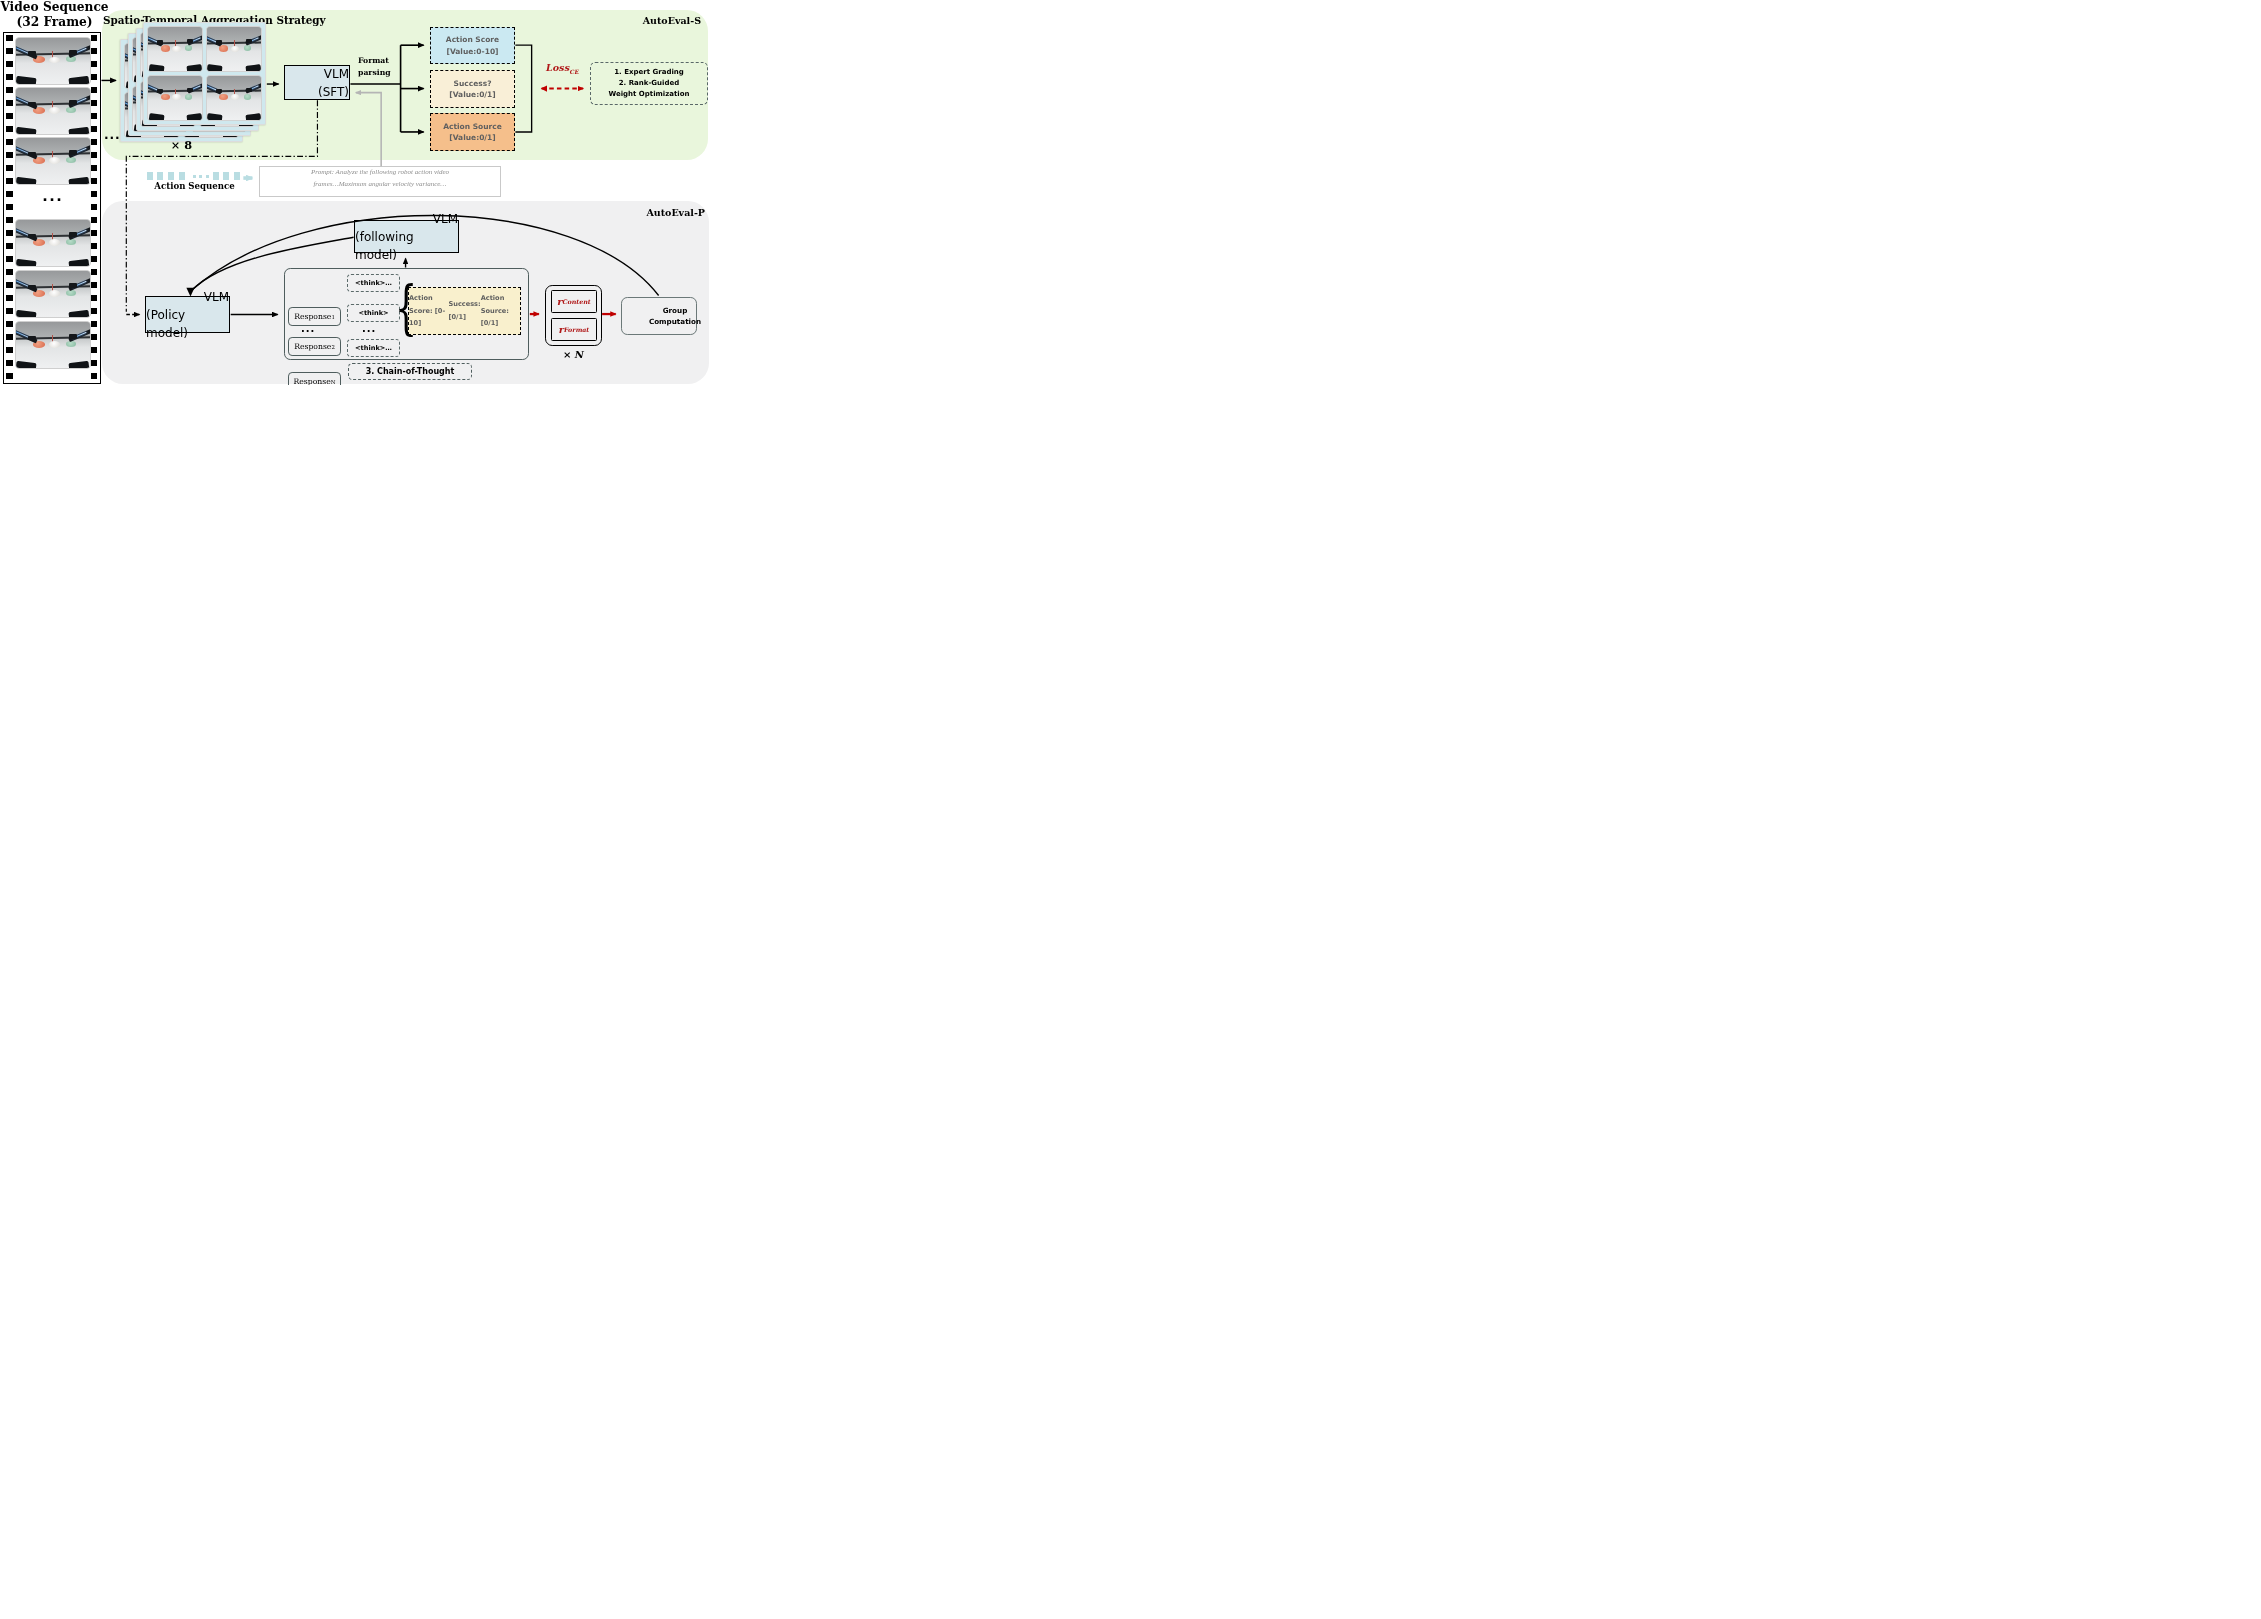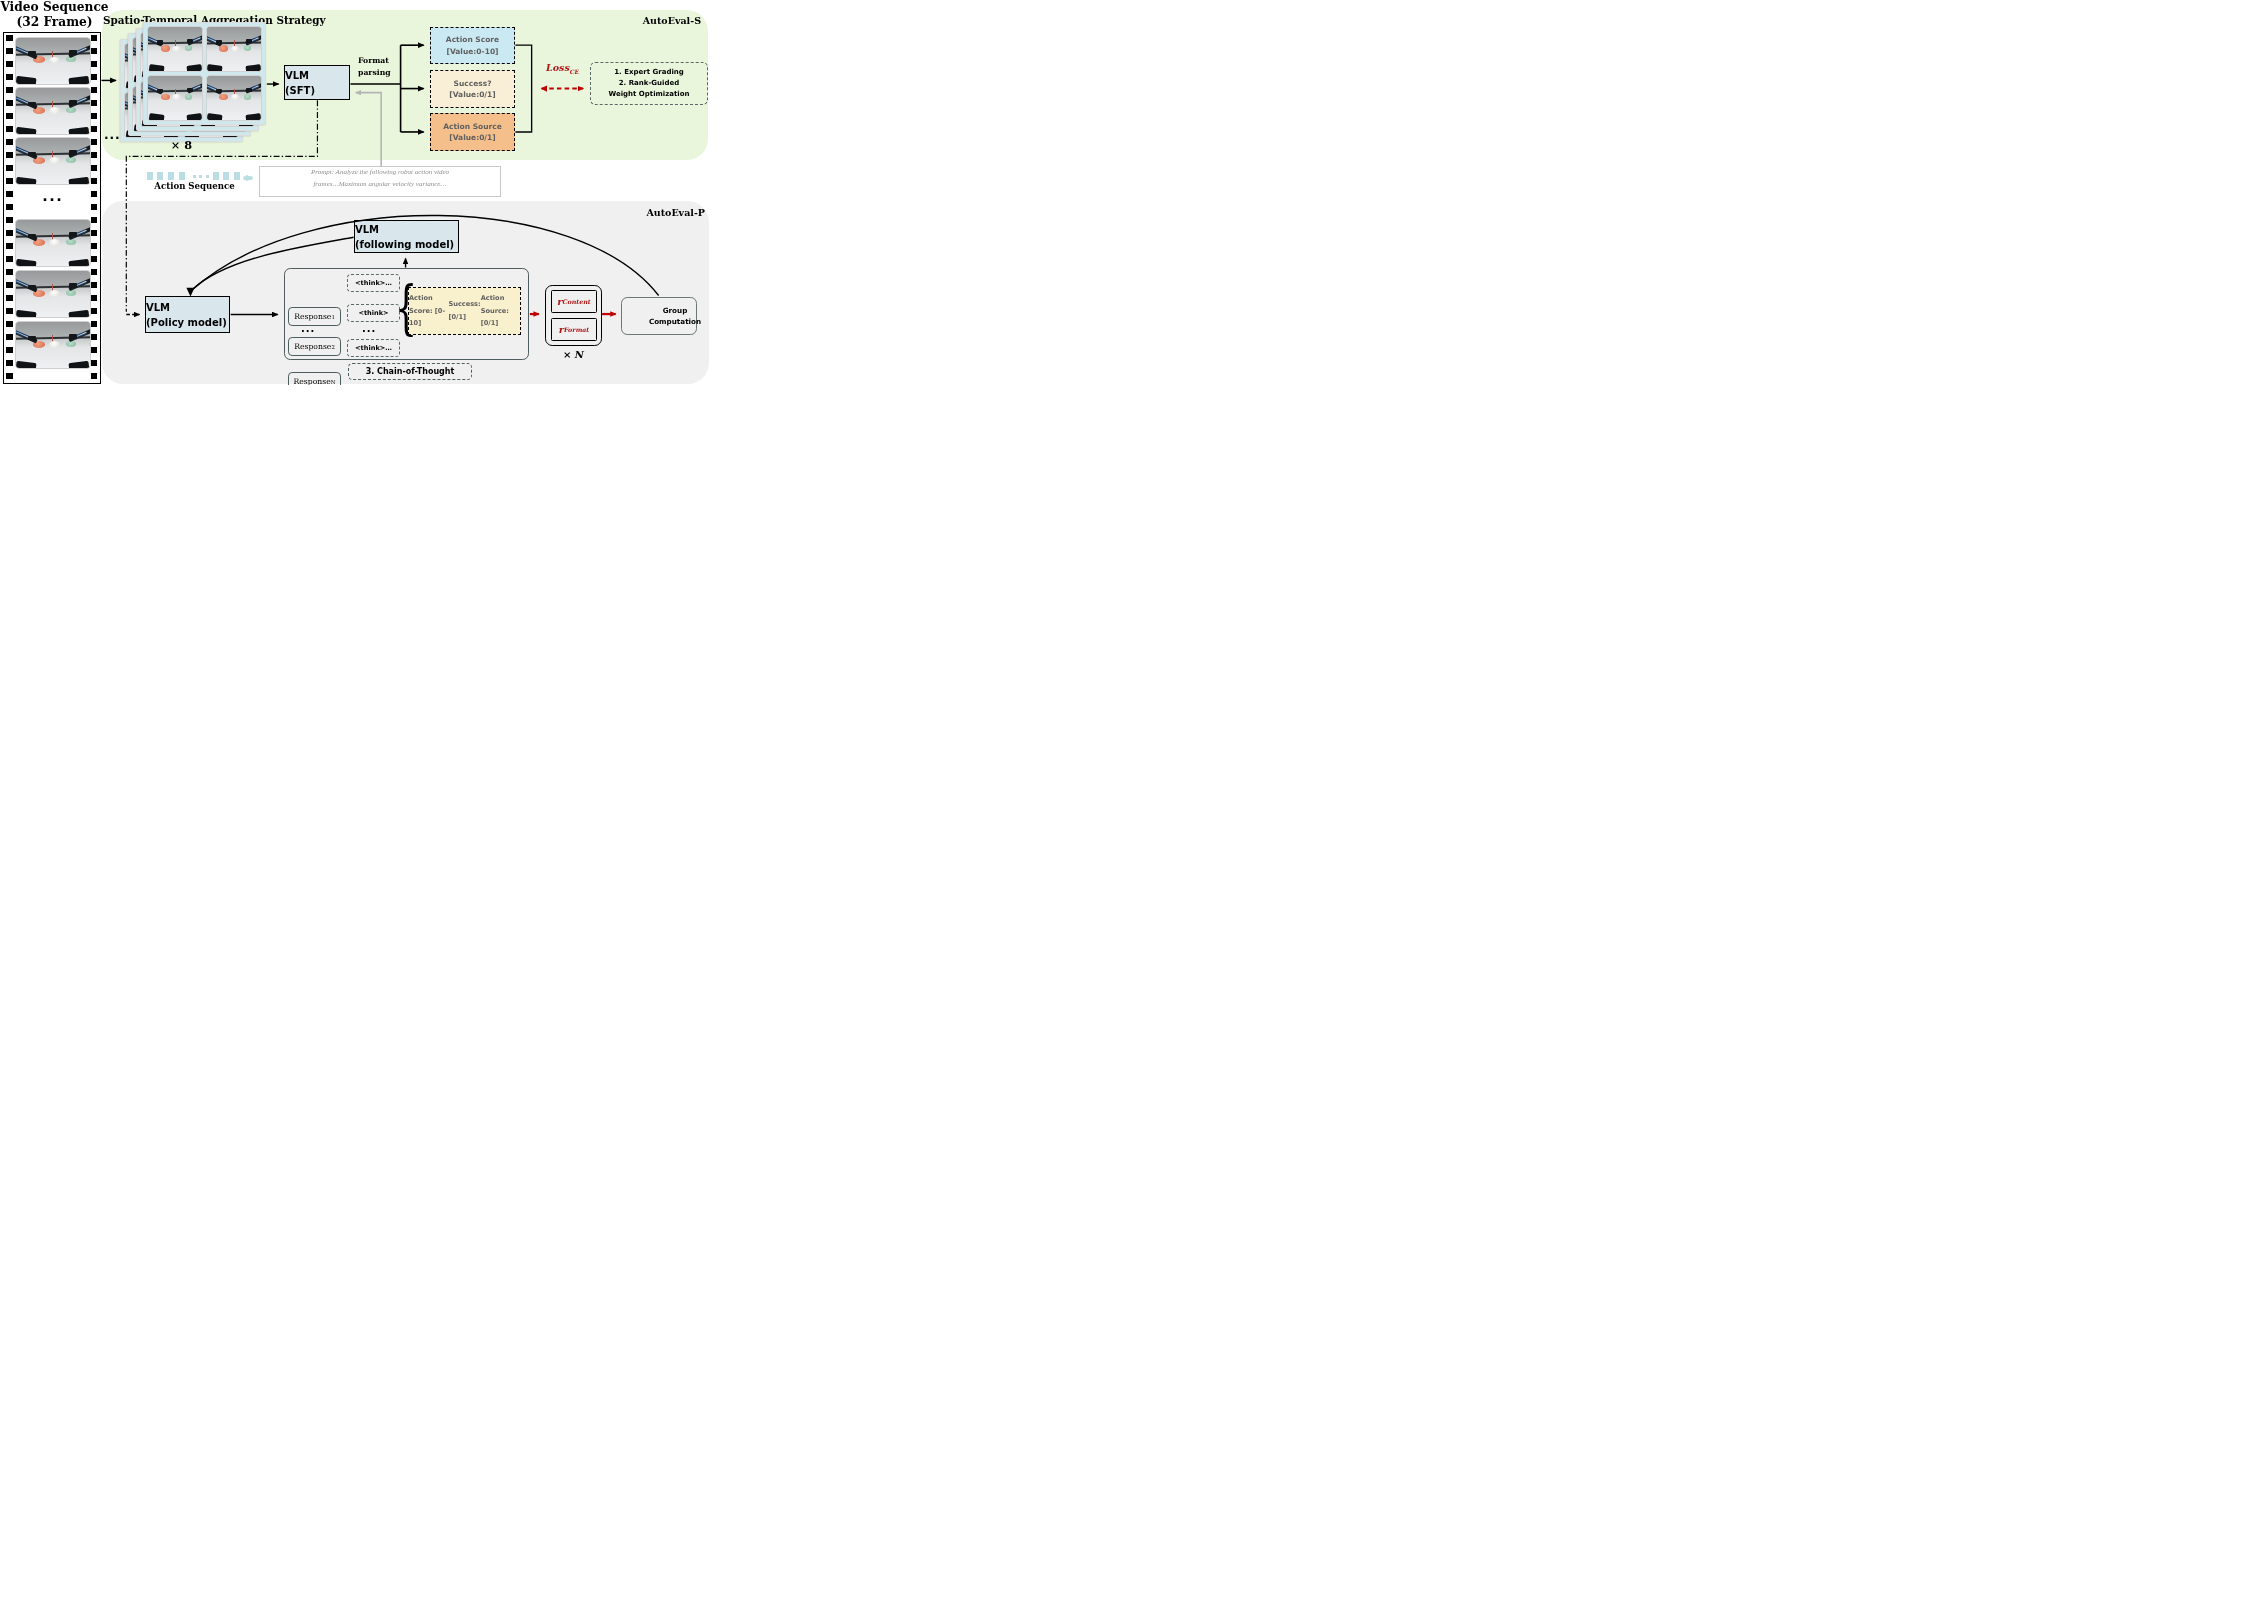--- a/index.html
+++ b/index.html
@@ -48,22 +48,22 @@
   
   .card{position:absolute;width:123px;height:103px;background:#cfe8ee;border:0.5px solid #dcdcdc;
         border-radius:1.8px;box-sizing:border-box;padding:3.2px;display:grid;
         grid-template-columns:1fr 1fr;grid-template-rows:1fr 1fr;gap:2.7px;box-shadow:-0.9px 0.9px 1.4px rgba(0,0,0,0.08);}
   .card .cell{border-radius:4.1px;border:0.9px solid #d2d2d2;overflow:hidden;background:#aeb1b2;}
   .stack-ellipsis{left:104px;top:128px;width:20px;font-weight:bold;font-size:12.2px;letter-spacing:0.9px;}
   .times8{left:159px;top:138px;width:45px;text-align:center;font-weight:bold;font-size:11.3px;}
 
   
   .vlm-box{background:#d9e7ec;border:1.6px solid #000;box-sizing:border-box;
-           display:flex;flex-direction:column;justify-content:center;align-items:flex-start;
-           font-weight:bold;font-size:10px;line-height:1.5;}
+           display:flex;flex-direction:column;justify-content:center;align-items:flex-end;
+           font-weight:normal;font-size:12px;line-height:1.5;}
   .out-box{border:1.4px dashed #000;box-sizing:border-box;display:flex;flex-direction:column;
            justify-content:center;align-items:center;font-weight:bold;font-size:7.5px;
            color:#5f5f5f;line-height:1.5;}
   .fmt-label{left:358px;top:55px;font-weight:bold;font-size:7.7px;line-height:1.5;}
   .loss-label{left:538px;top:62px;width:49px;text-align:center;color:#b01818;
               font-weight:bold;font-style:italic;font-size:9.5px;}
   .loss-label sub{font-size:5.9px;}
   .expert-box{left:590px;top:62px;width:118px;height:43px;border:1.4px dashed #5a6868;border-radius:5.4px;
               box-sizing:border-box;display:flex;flex-direction:column;justify-content:center;
               align-items:center;font-weight:bold;font-size:7px;line-height:1.55;background:#e9f6dc;}

